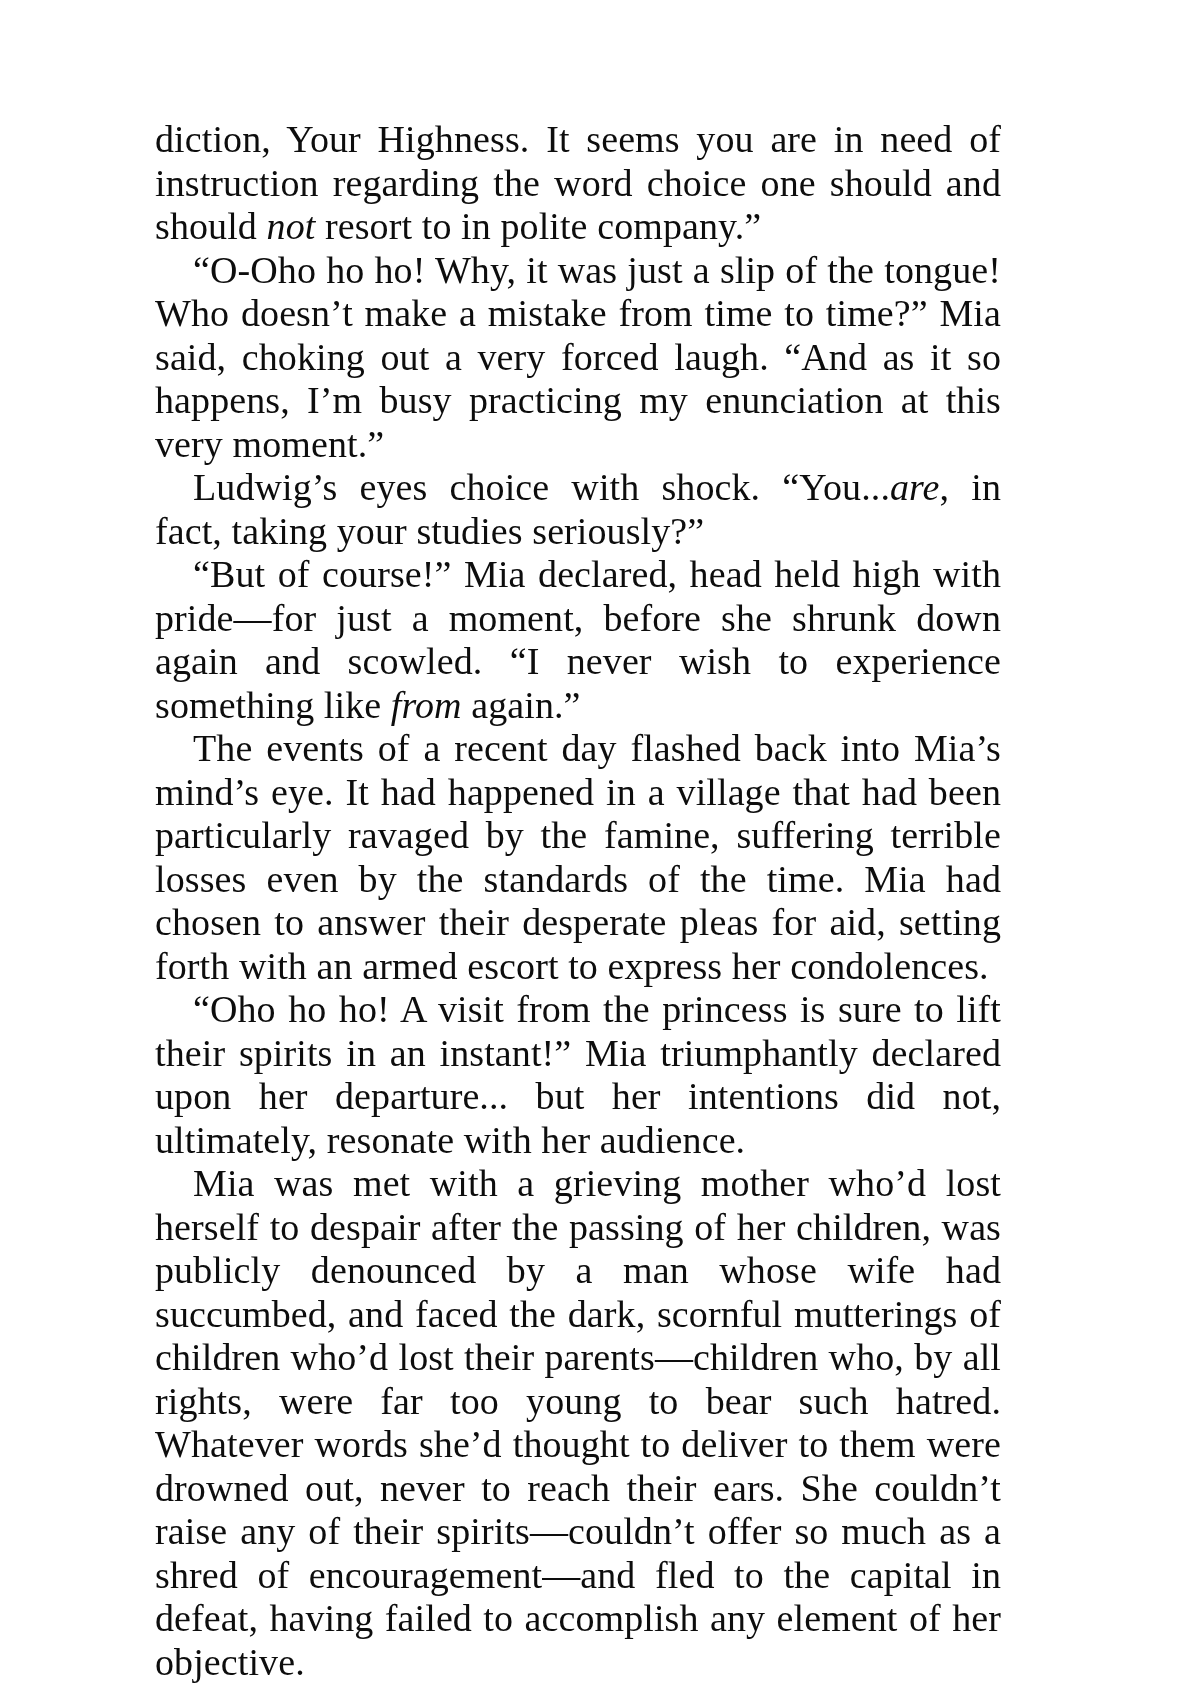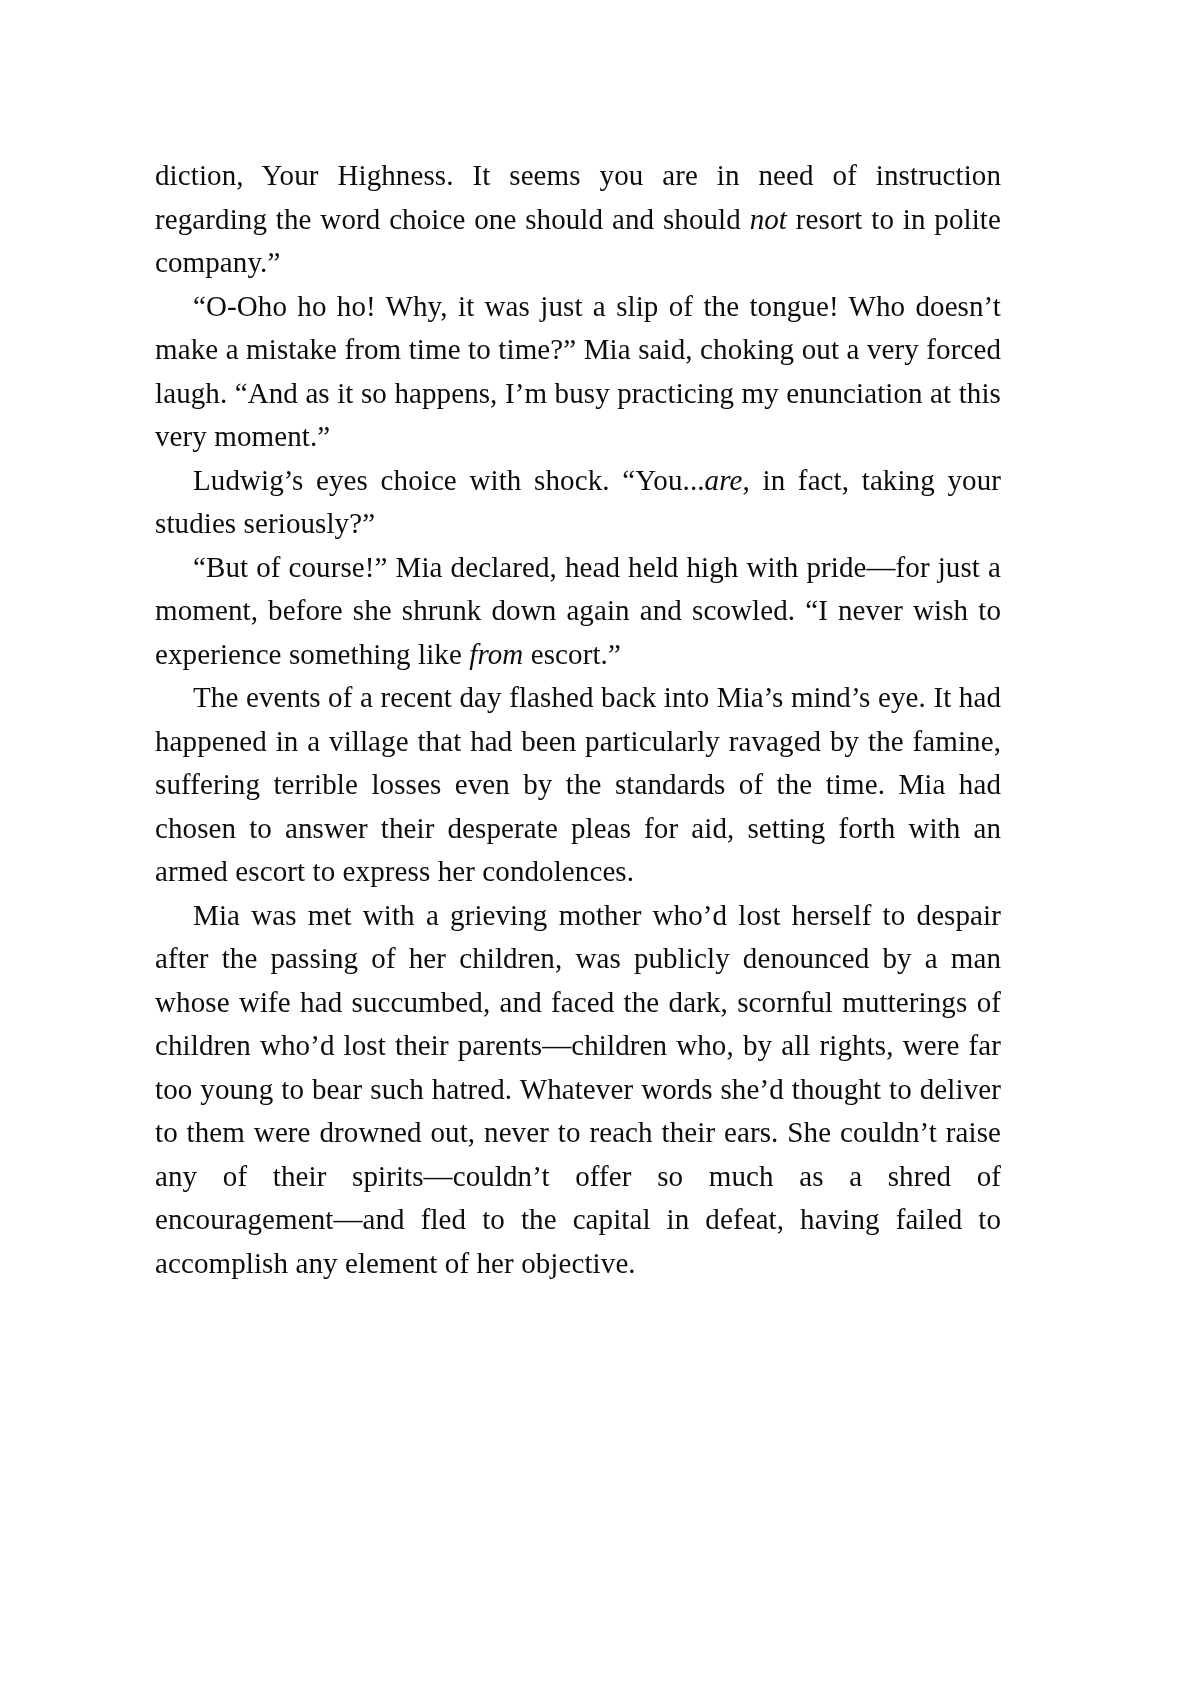--- a/index.html
+++ b/index.html
@@ -12,43 +12,43 @@
     height: 1706px;
     background: #ffffff;
     overflow: hidden;
   }
   .text-block {
     position: absolute;
     left: 155px;
     top: 118px;
     width: 846px;
     font-family: "Liberation Serif", "DejaVu Serif", serif;
-    font-size: 29px;
+    font-size: 38px;
     line-height: 43.5px;
     color: #0d0d0d;
     text-align: justify;
     letter-spacing: 0.1px;
-    margin-top: 36px;
   }
   .para {
     margin: 0;
     padding: 0;
   }
   .para.indent {
     text-indent: 38px;
   }
   .italic {
     font-style: italic;
   }
 </style>
 </head>
 <body>
 
 <div class="page">
   <div class="text-block" style="background: rgb(255, 255, 255); color: rgb(13, 13, 13);">
       <p class="para"><span>diction, Your Highness. It seems you are in need of instruction regarding the word choice one should and should </span><span class="italic">not</span><span> resort to in polite company.”</span></p>
       <p class="para indent"><span>“O-Oho ho ho! Why, it was just a slip of the tongue! Who doesn’t make a mistake from time to time?” Mia said, choking out a very forced laugh. “And as it so happens, I’m busy practicing my enunciation at this very moment.”</span></p>
       <p class="para indent"><span>Ludwig’s eyes choice with shock. “You...</span><span class="italic">are</span><span>, in fact, taking your studies seriously?”</span></p>
-      <p class="para indent"><span>“But of course!” Mia declared, head held high with pride—for just a moment, before she shrunk down again and scowled. “I never wish to experience something like </span><span class="italic">from</span><span> escort.”</span></p>
+      <p class="para indent"><span>“But of course!” Mia declared, head held high with pride—for just a moment, before she shrunk down again and scowled. “I never wish to experience something like </span><span class="italic">from</span><span> again.”</span></p>
       <p class="para indent"><span>The events of a recent day flashed back into Mia’s mind’s eye. It had happened in a village that had been particularly ravaged by the famine, suffering terrible losses even by the standards of the time. Mia had chosen to answer their desperate pleas for aid, setting forth with an armed escort to express her condolences.</span></p>
+      <p class="para indent"><span>“Oho ho ho! A visit from the princess is sure to lift their spirits in an instant!” Mia triumphantly declared upon her departure... but her intentions did not, ultimately, resonate with her audience.</span></p>
       <p class="para indent"><span>Mia was met with a grieving mother who’d lost herself to despair after the passing of her children, was publicly denounced by a man whose wife had succumbed, and faced the dark, scornful mutterings of children who’d lost their parents—children who, by all rights, were far too young to bear such hatred. Whatever words she’d thought to deliver to them were drowned out, never to reach their ears. She couldn’t raise any of their spirits—couldn’t offer so much as a shred of encouragement—and fled to the capital in defeat, having failed to accomplish any element of her objective.</span></p>
     </div>
 </div>
 
 </body></html>

